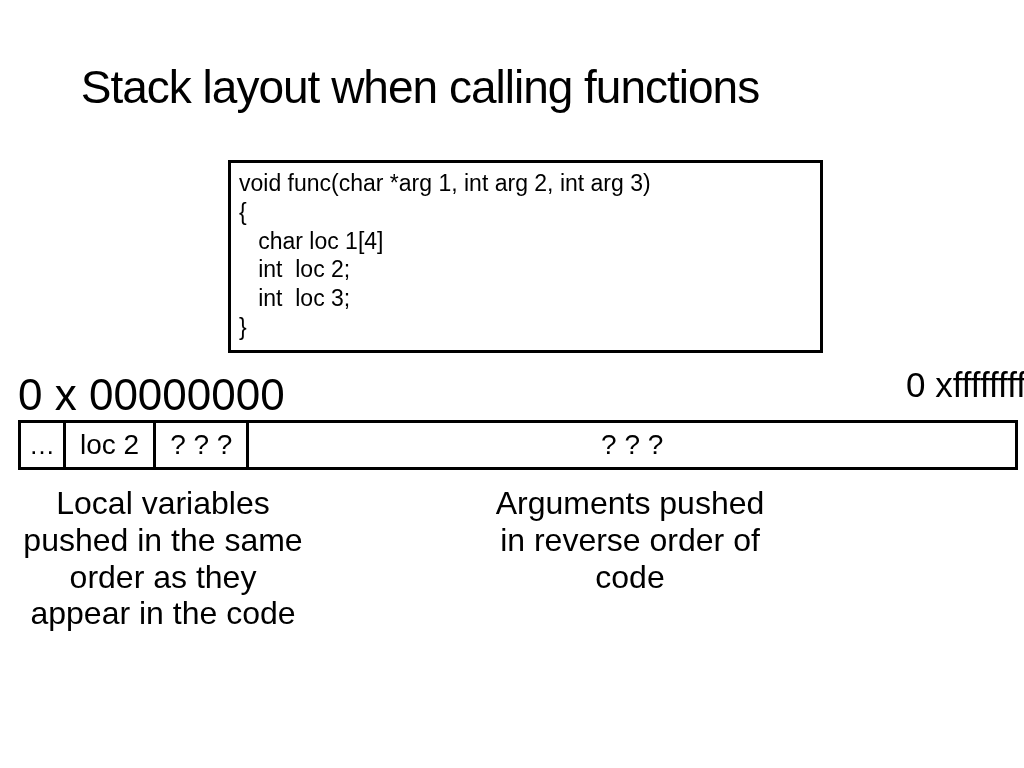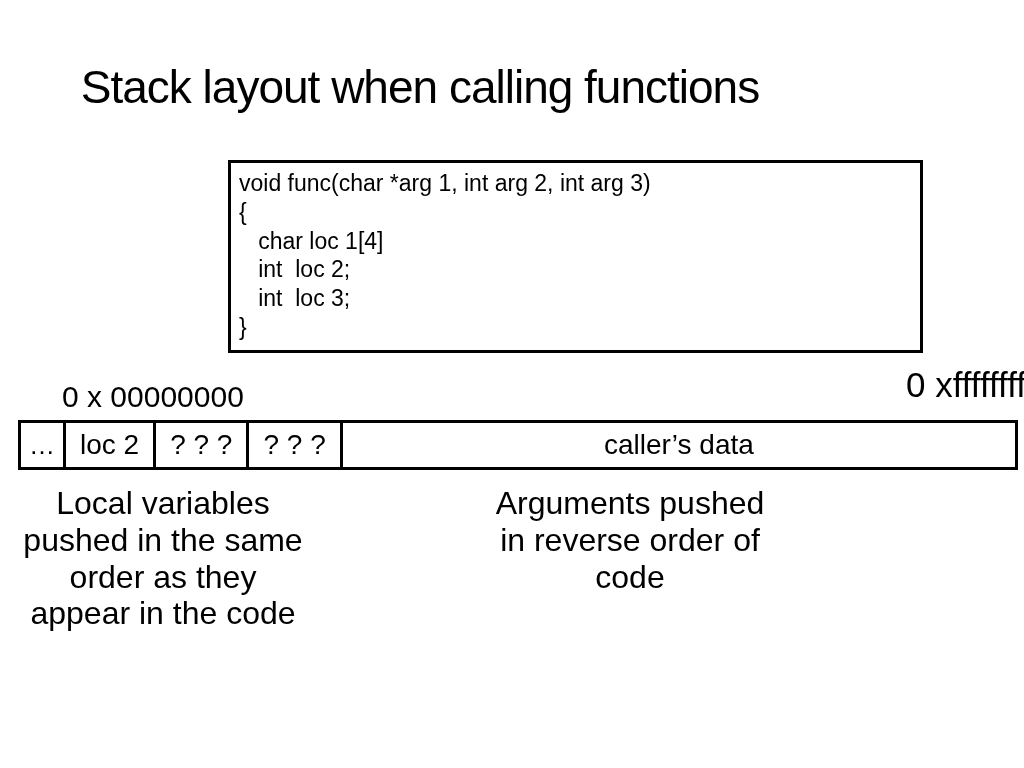--- a/index.html
+++ b/index.html
@@ -19,33 +19,32 @@
     width: 840px;
     text-align: center;
     font-size: 46px;
     font-weight: 400;
     letter-spacing: -1px;
   }
   .codebox {
     position: absolute;
     top: 160px;
     left: 228px;
-    width: 695px;
+    width: 595px;
     border: 3px solid #000;
     padding: 6px 8px 8px 8px;
     font-size: 23px;
     line-height: 1.25;
     white-space: pre;
   }
   .addr-left {
     position: absolute;
-    top: 380px;
+    top: 370px;
     left: 18px;
-    font-size: 30px;
-    margin-left: 44px;
+    font-size: 44px;
   }
   .addr-right {
     position: absolute;
     top: 365px;
     right: -2px;
     font-size: 35px;
   }
   .stackrow {
     position: absolute;
     top: 420px;
@@ -97,17 +96,16 @@
 }</div>
 
 <div class="addr-left">0 x 00000000</div>
 <div class="addr-right">0 xffffffff</div>
 
 <div class="stackrow">
   <div class="cell ell">…</div>
   <div class="cell">loc 2</div>
   <div class="cell">? ? ?</div>
   <div class="cell">? ? ?</div>
-  <div class="cell">caller’s data</div>
 </div>
 
 <div class="note note-left">Local variables pushed in the same order as they appear in the code</div>
 <div class="note note-right">Arguments pushed in reverse order of code</div>
 
 </body></html>

